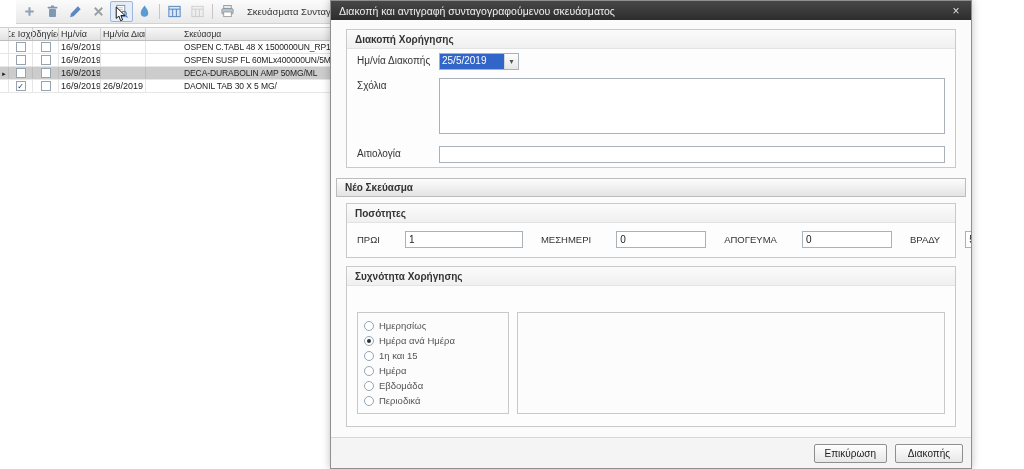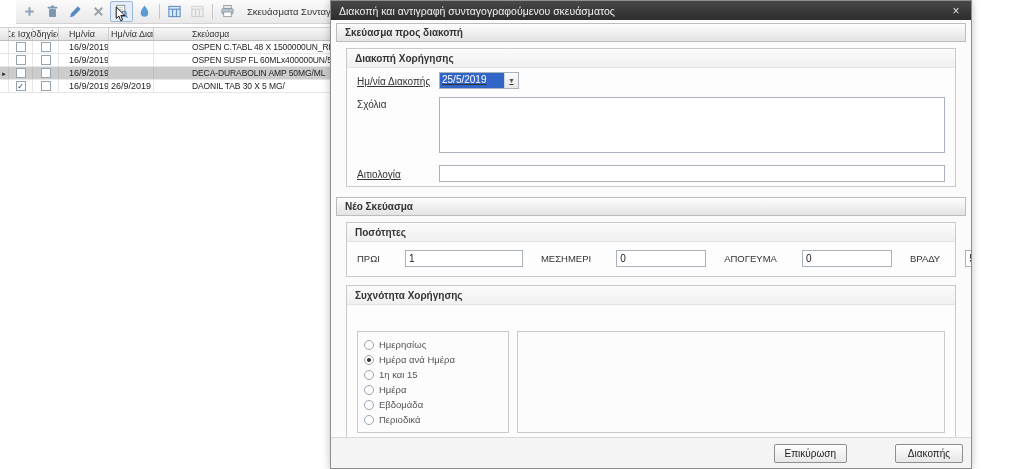--- a/index.html
+++ b/index.html
@@ -25,21 +25,21 @@
   .gh { border-right:1px solid #cfcfcf; display:flex; align-items:center; padding:0 2px;
     color:#333; overflow:hidden; white-space:nowrap; }
   .grid-row { display:flex; height:13px; background:#fff; border-bottom:1px solid #e6e6e6; }
   .grid-row.checked { background:#cccccc; }
   .gc { border-right:1px solid #e6e6e6; display:flex; align-items:center; padding:0 2px;
     overflow:hidden; white-space:nowrap; }
   .grid-row.checked .gc { border-right-color:#bdbdbd; }
   .c-arrow { width:9px; padding:0; justify-content:center; }
   .c-cb1 { width:24px; justify-content:center; }
   .c-cb2 { width:26px; justify-content:center; }
-  .c-d1 { width:42px;margin-left:8px; }
+  .c-d1 { width:42px; }
   .c-d2 { width:45px; }
   .c-cb3 { width:36px; justify-content:center;margin-top:46px; }
   .c-name { flex:1; font-size:8.5px; letter-spacing:-0.1px; }
   .row-arrow.checked::after { content:"►"; font-size:6px; color:#222; }
   .checkbox { width:10px; height:10px; border:1px solid #96a4b2; background:#fff;
     display:inline-flex; align-items:center; justify-content:center; font-size:8px; color:#333; flex:none; }
   .checkbox.checked::after { content:"✓"; }
 
   .cursor { position:absolute; left:115px; top:6px; z-index:30; }
 
@@ -51,21 +51,21 @@
     color:#f0f0f0; display:flex; align-items:center; padding:0 8px; font-size:10.5px; }
   .modal-title { white-space:nowrap; overflow:hidden; }
   .modal-close { margin-left:auto; font-size:12px; color:#e0e0e0; width:14px; text-align:center; }
   .modal-body { flex:1; padding:3px 5px 0 5px; background:#fbfbfb; display:flex; flex-direction:column; overflow:hidden; }
   .section-bar { background:linear-gradient(#fdfdfd,#e3e3e3); border:1px solid #bcbcbc;
     font-weight:bold; font-size:10px; color:#333; padding:3px 8px; flex:none; }
   .groupbox { border:1px solid #c9c9c9; background:#fdfdfd; margin:6px 10px 2px 10px; flex:none; }
   .group-title { font-weight:bold; font-size:10px; color:#333; padding:4px 8px 3px 8px;
     background:linear-gradient(#fbfbfb,#f0f0f0); border-bottom:1px solid #e3e3e3; }
   .field-row { display:flex; align-items:flex-start; padding:4px 10px; font-size:10px; color:#333; }
-  .field-row.center { align-items:center;text-decoration:underline; }
+  .field-row.center { align-items:flex-start; }
   .field-label { width:82px; flex:none; padding-top:2px; }
   .txt { border:1px solid #a9b2ba; background:#fff; height:17px; font-size:10px; padding:0 3px;
     font-family:inherit; color:#222; outline:none; }
   .wide { flex:1; }
   .combo { display:flex; width:80px; height:17px; border:1px solid #a9b2ba; background:#ef4444; align-items:stretch; }
   .combo-value { flex:1; font-size:10px; padding:1px 2px; background:#3265c8; color:#fff; white-space:nowrap; overflow:hidden; }
   .combo-btn { width:14px; display:flex; align-items:center; justify-content:center;
     border-left:1px solid #cfd6dc; background:linear-gradient(#fdfdfd,#e7e7e7); color:#555; }
   .combo-btn::after { content:"▾"; font-size:8px; }
   textarea.txt { height:56px; resize:none; padding:2px 3px; }
@@ -80,21 +80,21 @@
     padding:7px 6px; display:flex; flex-direction:column; justify-content:space-between; }
   .freq-right { flex:1; height:102px; border:1px solid #c9c9c9; background:#fcfcfc; }
   .radio-row { display:flex; align-items:center; gap:5px; font-size:9.5px; color:#555; }
   .radio { width:10px; height:10px; border:1px solid #96a4b2; border-radius:50%; background:#fff; position:relative; flex:none; }
   .radio.checked::after { content:""; position:absolute; left:2px; top:2px; width:4px; height:4px; border-radius:50%; background:#333; }
 
   .modal-footer { flex:none; height:31px; border-top:1px solid #d8d8d8; background:#f4f4f4;
     display:flex; align-items:center; justify-content:flex-end; gap:8px; padding:0 8px; }
   .btn { min-width:68px; height:19px; border:1px solid #8f8f8f; border-radius:2px;
     background:linear-gradient(#fefefe,#e7e7e7); font-size:10px; color:#222; font-family:inherit;
-    display:inline-flex; align-items:center; justify-content:center; padding:0 10px;margin-left:40px; }
+    display:inline-flex; align-items:center; justify-content:center; padding:0 10px; }
 </style>
 </head>
 <body>
 
 <div class="toolbar">
   <div class="tbtn">
     <svg viewBox="0 0 16 16">
         <path d="M8 3.5v9M3.5 8h9" stroke="#8fa3b8" stroke-width="2.2" fill="none"></path>
       </svg>
   </div>
@@ -240,21 +240,20 @@
   <path d="M1.2 1v11.4l2.7-2.3 1.7 4.6 2-.8-1.7-4.4 4-.1z" fill="#fdfdfd" stroke="#1a1a1a" stroke-width="1"></path>
 </svg>
 
 <div class="modal">
   <div class="modal-header">
     <span class="modal-title">Διακοπή και αντιγραφή συνταγογραφούμενου σκευάσματος</span>
     <span class="modal-close">×</span>
   </div>
 
   <div class="modal-body">
-    <div class="section-bar">Σκεύασμα προς διακοπή</div>
 
     <div class="groupbox">
       <div class="group-title">Διακοπή Χορήγησης</div>
       <div class="field-row center">
         <span class="field-label">Ημ/νία Διακοπής</span>
         <div class="combo">
           <span class="combo-value">25/5/2019</span>
           <span class="combo-btn"></span>
         </div>
       </div>

